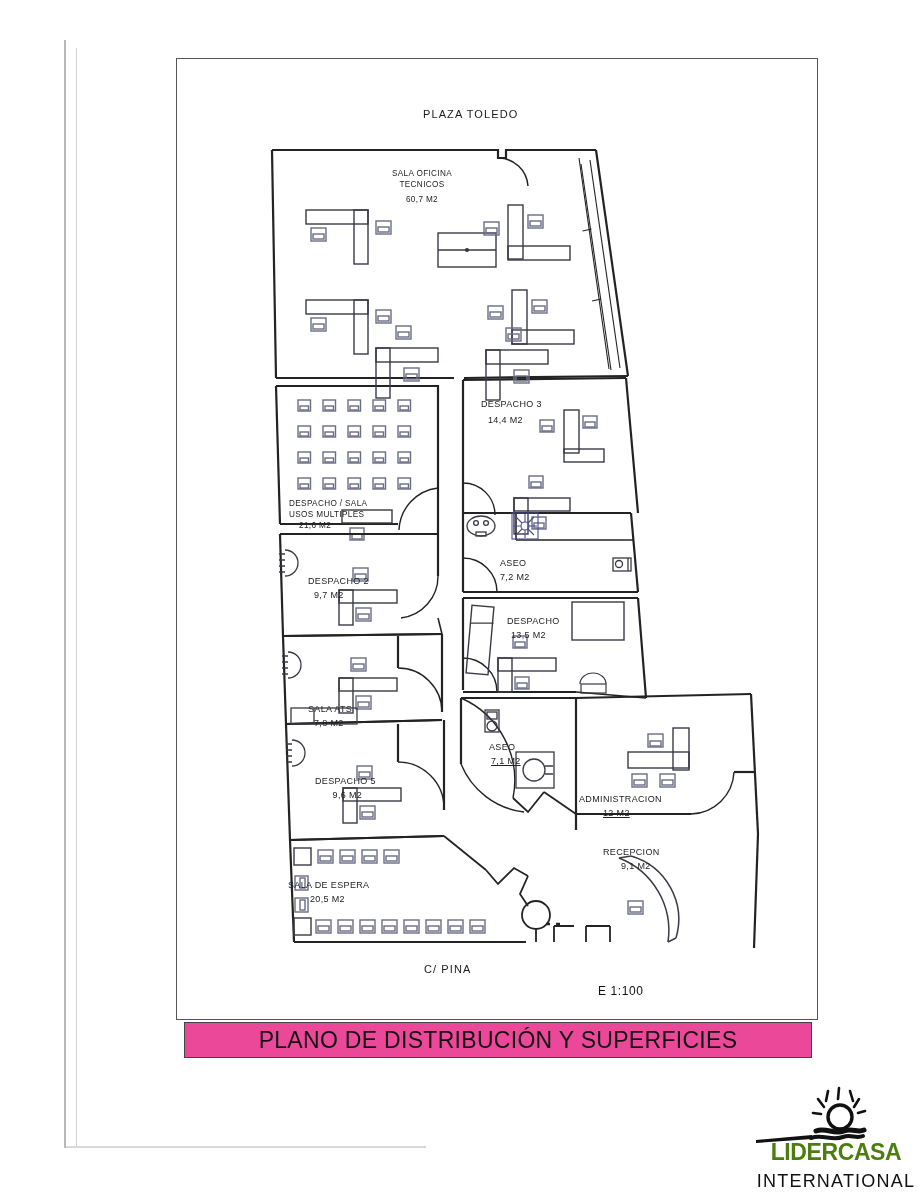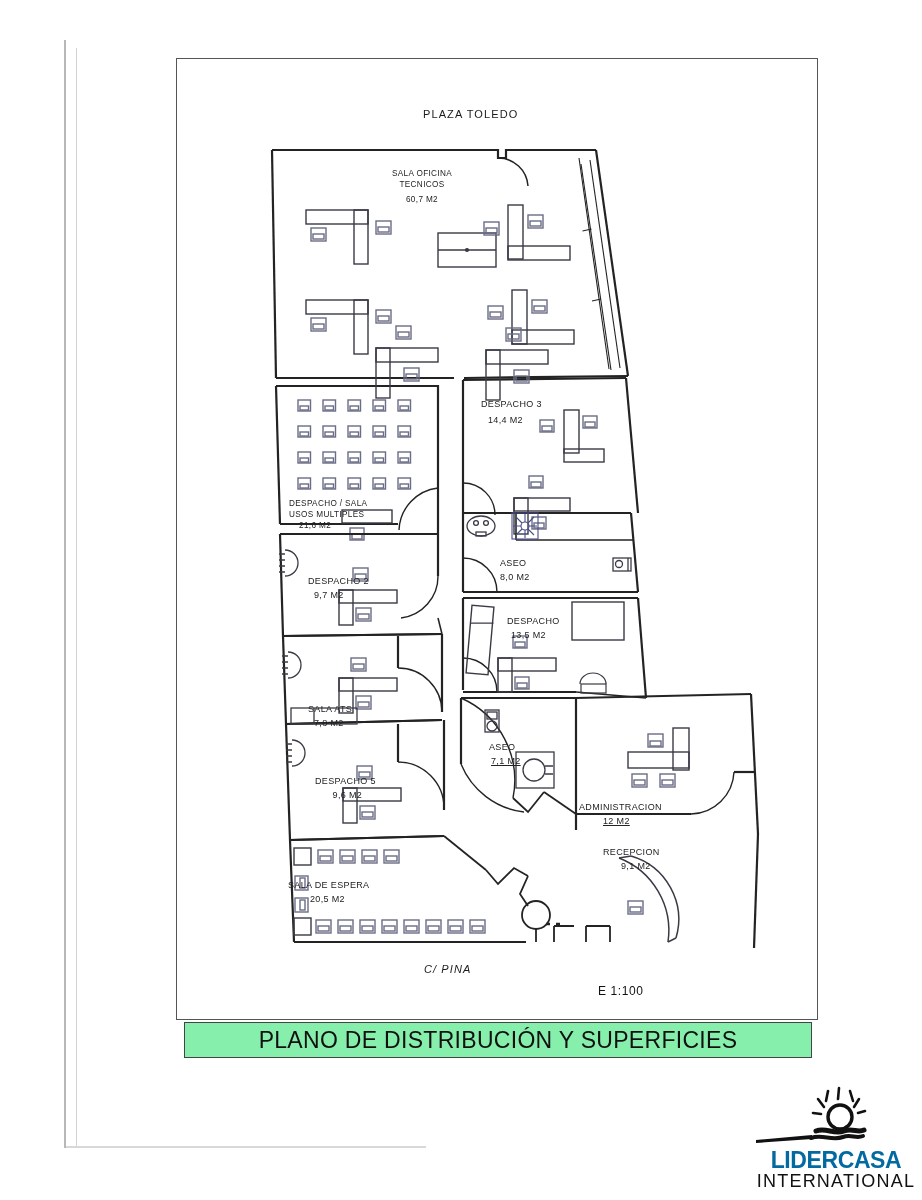--- a/index.html
+++ b/index.html
@@ -8,41 +8,41 @@
 
   
   #paper{position:absolute;left:62px;top:38px;width:845px;height:1112px;background:#ffffff;}
   #paper-edge-a{position:absolute;left:64px;top:40px;width:2px;height:1108px;background:#b8b8b8;}
   #paper-edge-b{position:absolute;left:76px;top:48px;width:1px;height:1100px;background:#d2d2d2;}
   #paper-edge-bottom{position:absolute;left:66px;top:1146px;width:360px;height:2px;background:#d8d8d8;}
 
   
   #frame{position:absolute;left:176px;top:58px;width:640px;height:960px;border:1.2px solid #555;}
   #titleblock{position:absolute;left:184px;top:1022px;width:626px;height:34px;border:1.3px solid #444;
-              display:flex;align-items:center;justify-content:center;background:#86efac;}
+              display:flex;align-items:center;justify-content:center;background:#ec4899;}
   #titleblock .t{font-size:23px;letter-spacing:.3px;color:#111;white-space:nowrap;}
 
   
   .street{position:absolute;font-size:11px;letter-spacing:1.1px;color:#1b1b1b;white-space:nowrap;}
   #street-top{left:423px;top:108px;}
-  #street-bottom{left:424px;top:963px;font-style:italic;}
+  #street-bottom{left:424px;top:963px;}
   #scale-note{position:absolute;left:598px;top:984px;font-size:12px;letter-spacing:.6px;color:#111;}
 
   
   #plan{position:absolute;left:176px;top:58px;}
 
   
   .lbl{position:absolute;font-size:8.2px;letter-spacing:.35px;color:#222;white-space:nowrap;line-height:11px;}
   .lbl.big{font-size:9px;}
   .lbl.ctr{text-align:center;}
 
   
   #logo{position:absolute;left:756px;top:1085px;width:160px;height:105px;}
-  #logo .word{position:absolute;left:0;top:62px;width:160px;text-align:center;
-               font-size:23px;font-weight:bold;letter-spacing:-0.4px;color:#0369a1;}
+  #logo .word{position:absolute;left:0;top:54px;width:160px;text-align:center;
+               font-size:23px;font-weight:bold;letter-spacing:-0.4px;color:#4d7c0f;}
   #logo .sub{position:absolute;left:0;top:86px;width:160px;text-align:center;
               font-size:18px;letter-spacing:1.2px;color:#111;}
 </style>
 </head>
 <body>
 
 <div id="paper"></div>
 <div id="paper-edge-a"></div>
 <div id="paper-edge-b"></div>
 <div id="paper-edge-bottom"></div>
@@ -472,21 +472,21 @@
   <div style="margin-left:10px;">21,6 M2</div>
 </div>
 
 <div class="lbl big" style="left:481px;top:399px;">
   <div>DESPACHO 3</div>
   <div style="margin-top:5px;margin-left:7px;">14,4 M2</div>
 </div>
 
 <div class="lbl big" style="left:500px;top:558px;">
   <div>ASEO</div>
-  <div style="margin-top:3px;">8,0 M2</div>
+  <div style="margin-top:3px;">7,2 M2</div>
 </div>
 
 <div class="lbl big" style="left:507px;top:616px;">
   <div>DESPACHO</div>
   <div style="margin-top:3px;margin-left:4px;">13,5 M2</div>
 </div>
 
 <div class="lbl big" style="left:308px;top:576px;">
   <div>DESPACHO 2</div>
   <div style="margin-top:3px;margin-left:6px;">9,7 M2</div>
@@ -505,21 +505,21 @@
 <div class="lbl big" style="left:288px;top:880px;">
   <div>SALA DE ESPERA</div>
   <div style="margin-top:3px;margin-left:22px;">20,5 M2</div>
 </div>
 
 <div class="lbl big" style="left:489px;top:742px;">
   <div>ASEO</div>
   <div style="margin-top:3px;margin-left:2px;text-decoration:underline;">7,1 M2</div>
 </div>
 
-<div class="lbl big" style="left:579px;top:794px;margin-top:8px;">
+<div class="lbl big" style="left:579px;top:794px;">
   <div>ADMINISTRACION</div>
   <div style="margin-top:3px;margin-left:24px;text-decoration:underline;">12 M2</div>
 </div>
 
 <div class="lbl big" style="left:603px;top:847px;">
   <div>RECEPCION</div>
   <div style="margin-top:3px;margin-left:18px;">9,1 M2</div>
 </div>
 
 <div id="titleblock">

